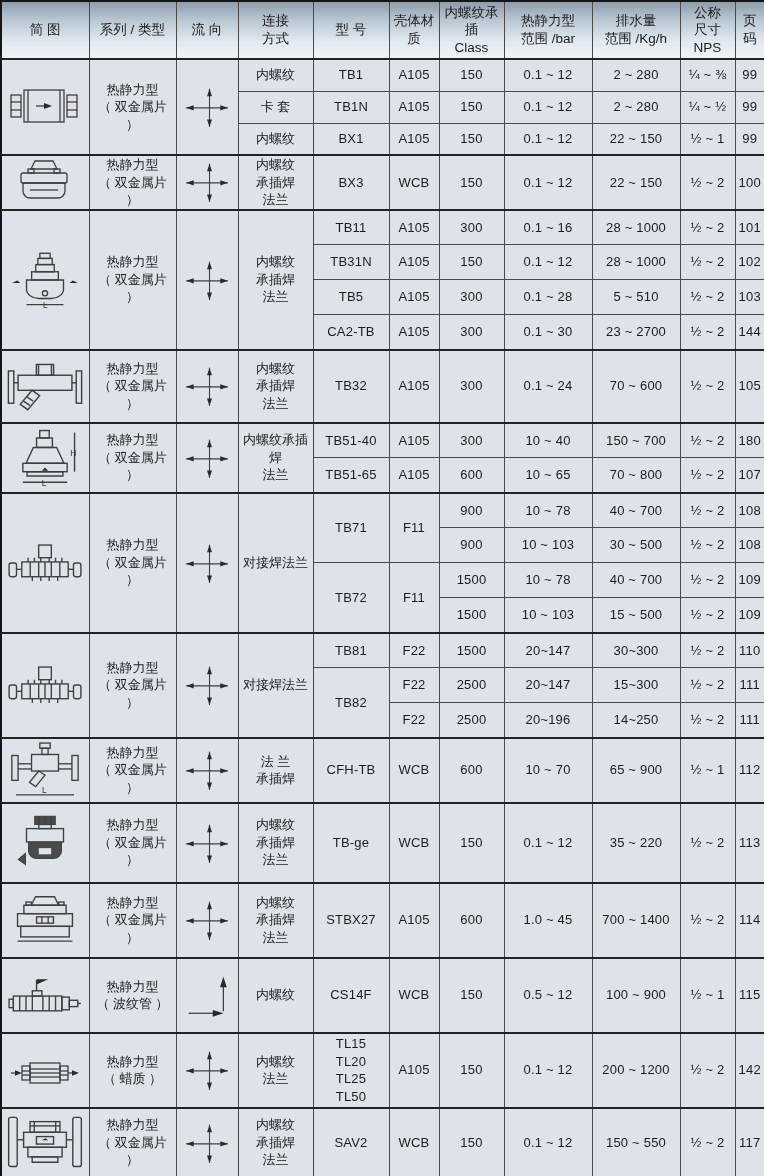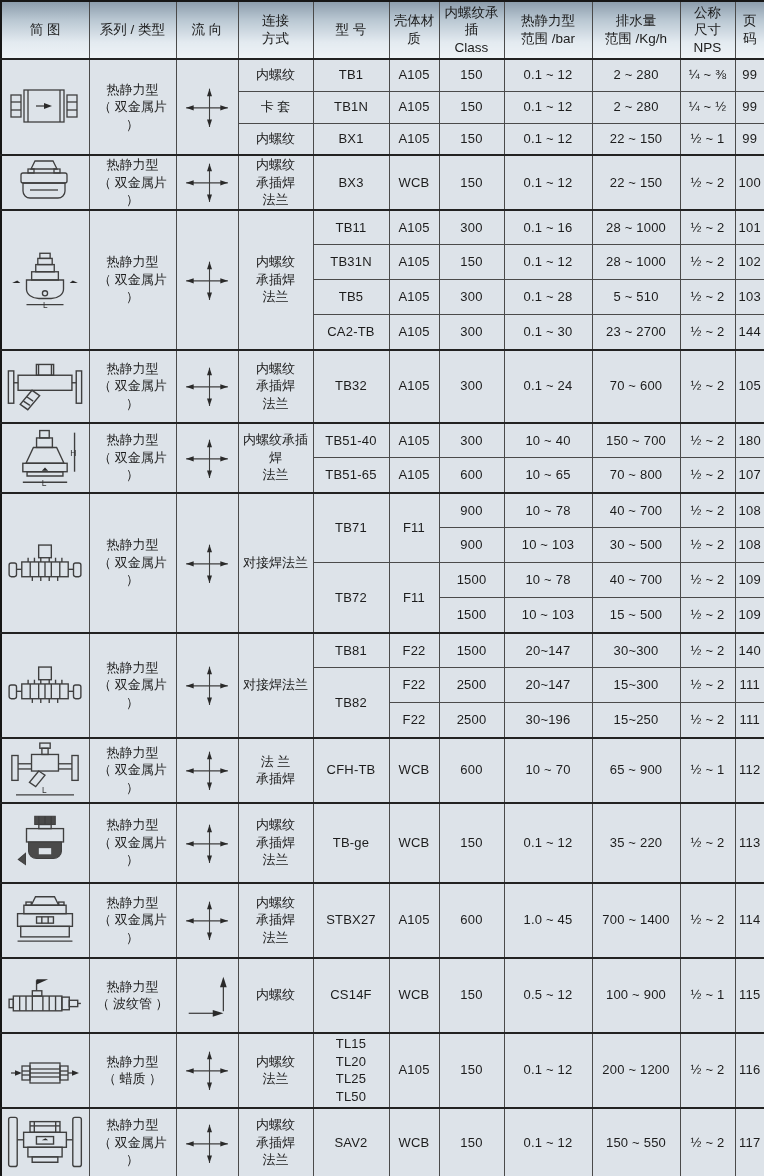--- a/index.html
+++ b/index.html
@@ -469,36 +469,36 @@
   <td rowspan="3"><svg class="ic" width="50" height="54" viewBox="0 0 60 60">
               <use href="#flow-cross"></use>
             </svg></td>
   <td rowspan="3">对接焊法兰</td>
   <td class="num">TB81</td>
   <td class="num">F22</td>
   <td class="num">1500</td>
   <td class="num">20~147</td>
   <td class="num">30~300</td>
   <td class="num">½ ~ 2</td>
-  <td class="num">140</td>
+  <td class="num">110</td>
 </tr>
 <tr style="height:35px">
   <td class="num" rowspan="2">TB82</td>
   <td class="num">F22</td>
   <td class="num">2500</td>
   <td class="num">20~147</td>
   <td class="num">15~300</td>
   <td class="num">½ ~ 2</td>
   <td class="num">111</td>
 </tr>
 <tr style="height:35px">
   <td class="num">F22</td>
   <td class="num">2500</td>
-  <td class="num">30~196</td>
-  <td class="num">15~250</td>
+  <td class="num">20~196</td>
+  <td class="num">14~250</td>
   <td class="num">½ ~ 2</td>
   <td class="num">111</td>
 </tr>
 </tbody>
 
 <tbody class="grp">
 <tr style="height:65px">
   <td class="diag"><svg class="ic" width="76" height="58" viewBox="0 0 72 56">
               <use href="#d-cfh"></use>
             </svg></td>
@@ -600,21 +600,21 @@
 法兰</td>
   <td class="num">TL15
 TL20
 TL25
 TL50</td>
   <td class="num">A105</td>
   <td class="num">150</td>
   <td class="num">0.1 ~ 12</td>
   <td class="num">200 ~ 1200</td>
   <td class="num">½ ~ 2</td>
-  <td class="num">116</td>
+  <td class="num">142</td>
 </tr>
 </tbody>
 
 <tbody class="grp">
 <tr style="height:70px">
   <td class="diag"><svg class="ic" width="78" height="62" viewBox="0 0 72 58">
               <use href="#d-sav"></use>
             </svg></td>
   <td>热静力型
 （ 双金属片 ）</td>

